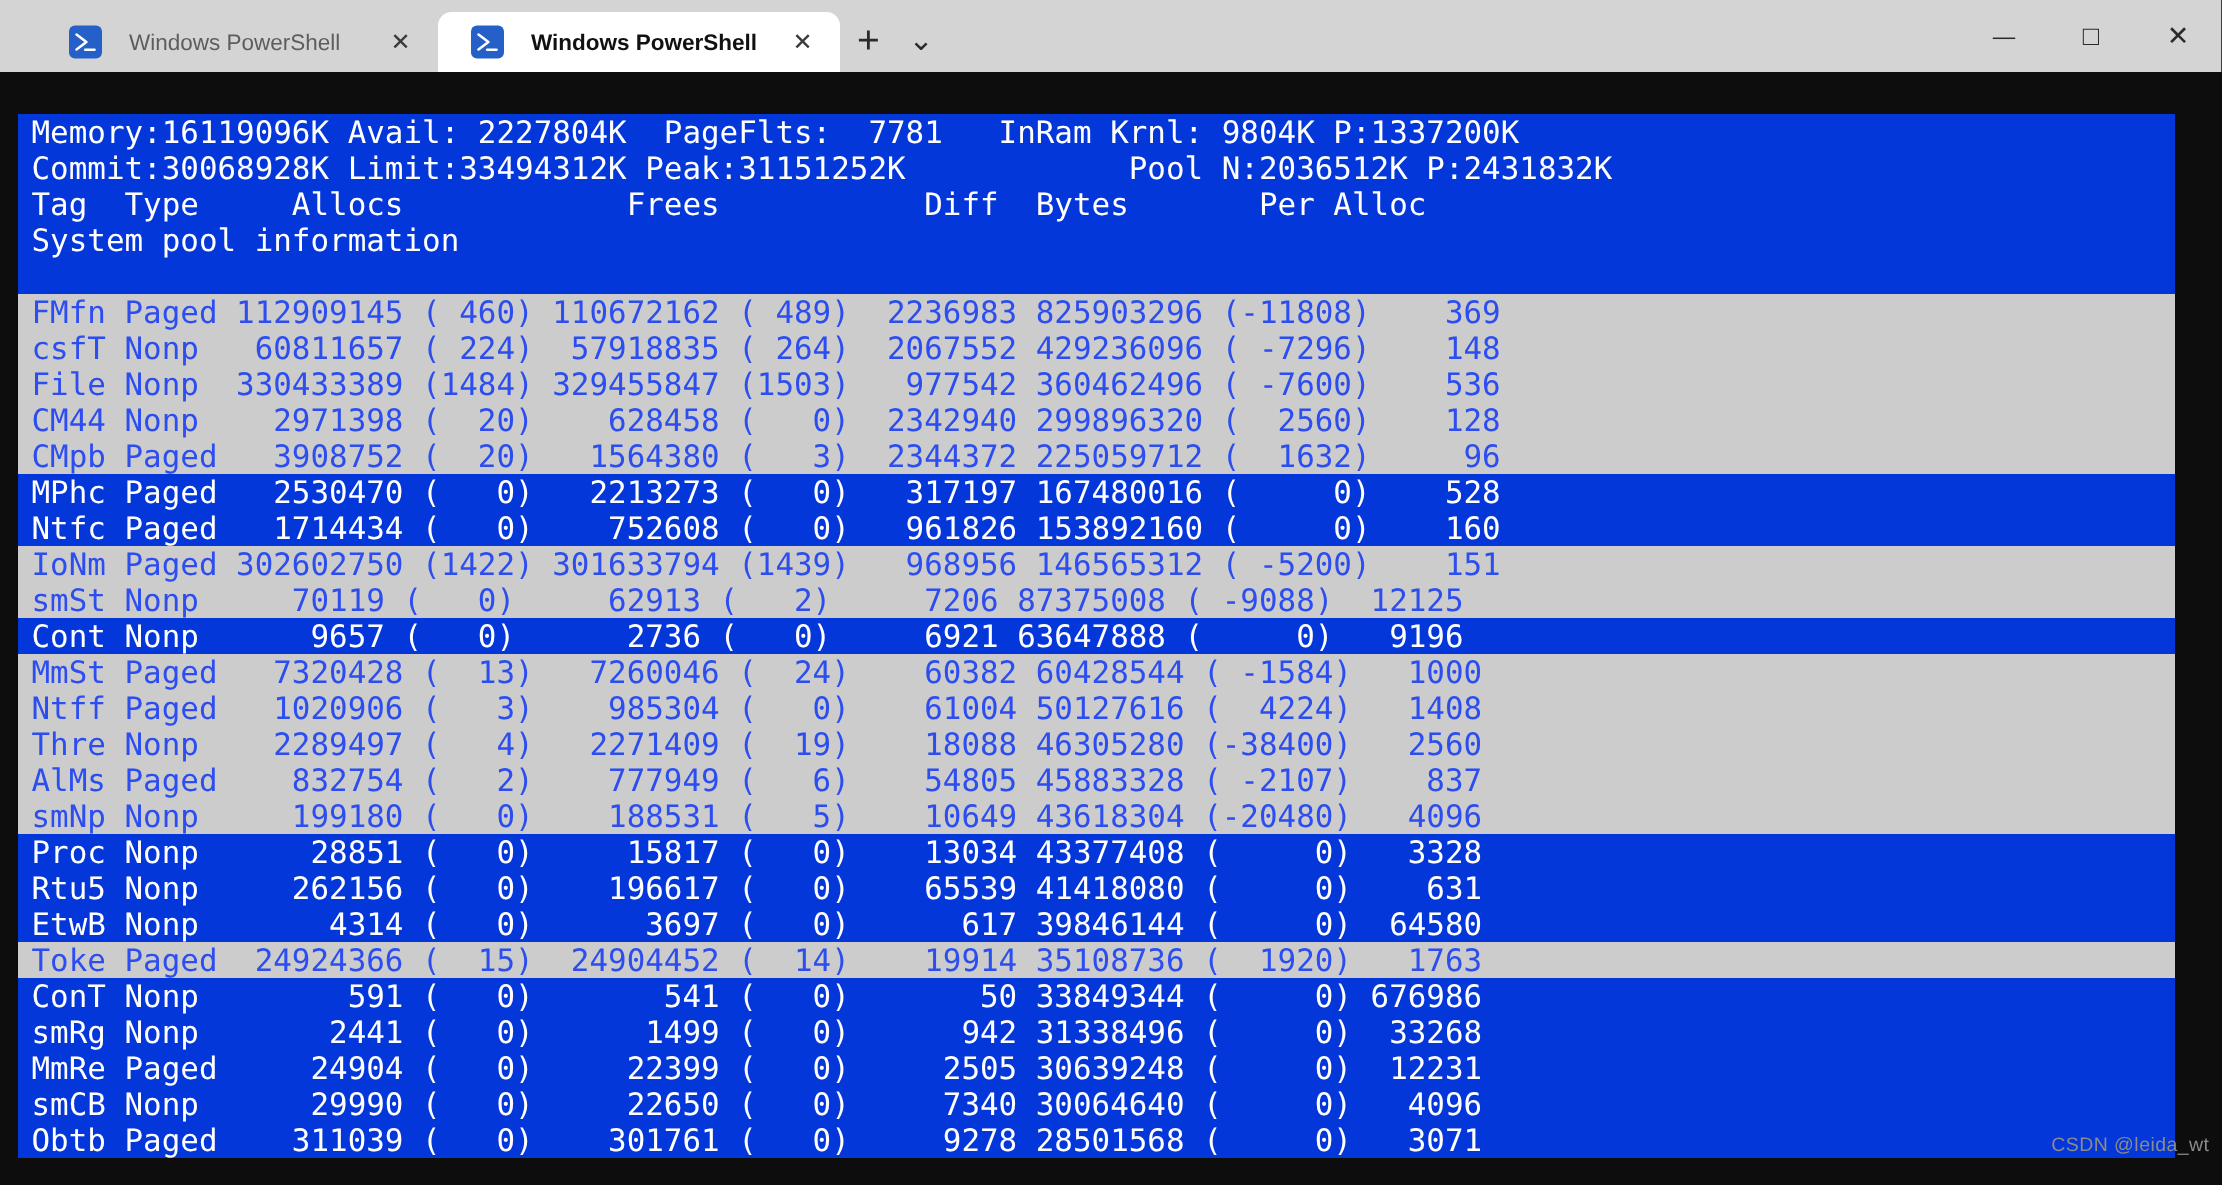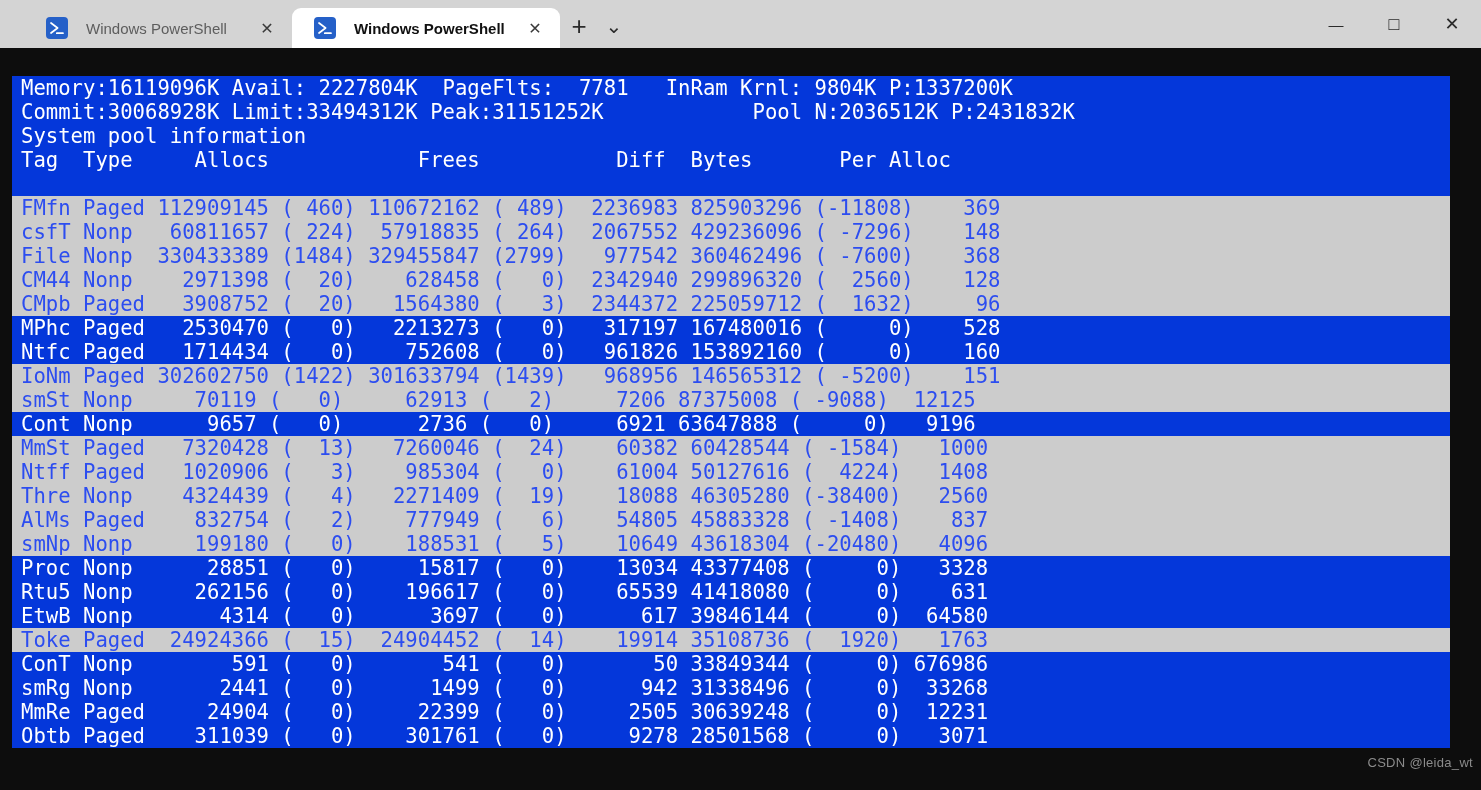--- a/index.html
+++ b/index.html
@@ -206,41 +206,42 @@
     <span class="wc" style="font-size:15px;">—</span>
     <span class="wc" style="font-size:18px;">□</span>
     <span class="wc" style="font-size:18px;">✕</span>
   </div>
 </div>
 
 <div class="terminal">
   <div class="term-inner" id="term-inner">
       <div class="line sel">Memory:16119096K Avail: 2227804K  PageFlts:  7781   InRam Krnl: 9804K P:1337200K</div>
       <div class="line sel">Commit:30068928K Limit:33494312K Peak:31151252K            Pool N:2036512K P:2431832K</div>
+      <div class="line sel">Tag  Type     Allocs            Frees           Diff  Bytes       Per Alloc</div>
       <div class="line sel">System pool information</div>
-      <div class="line sel">Tag  Type     Allocs            Frees           Diff  Bytes       Per Alloc</div>
       <div class="line sel spacer"> </div>
       <div class="line">FMfn Paged 112909145 ( 460) 110672162 ( 489)  2236983 825903296 (-11808)    369</div>
       <div class="line">csfT Nonp   60811657 ( 224)  57918835 ( 264)  2067552 429236096 ( -7296)    148</div>
-      <div class="line">File Nonp  330433389 (1484) 329455847 (2799)   977542 360462496 ( -7600)    368</div>
+      <div class="line">File Nonp  330433389 (1484) 329455847 (1503)   977542 360462496 ( -7600)    536</div>
       <div class="line">CM44 Nonp    2971398 (  20)    628458 (   0)  2342940 299896320 (  2560)    128</div>
       <div class="line">CMpb Paged   3908752 (  20)   1564380 (   3)  2344372 225059712 (  1632)     96</div>
       <div class="line sel">MPhc Paged   2530470 (   0)   2213273 (   0)   317197 167480016 (     0)    528</div>
       <div class="line sel">Ntfc Paged   1714434 (   0)    752608 (   0)   961826 153892160 (     0)    160</div>
       <div class="line">IoNm Paged 302602750 (1422) 301633794 (1439)   968956 146565312 ( -5200)    151</div>
       <div class="line">smSt Nonp     70119 (   0)     62913 (   2)     7206 87375008 ( -9088)  12125</div>
       <div class="line sel">Cont Nonp      9657 (   0)      2736 (   0)     6921 63647888 (     0)   9196</div>
       <div class="line">MmSt Paged   7320428 (  13)   7260046 (  24)    60382 60428544 ( -1584)   1000</div>
       <div class="line">Ntff Paged   1020906 (   3)    985304 (   0)    61004 50127616 (  4224)   1408</div>
-      <div class="line">Thre Nonp    4324439 (   4)   2271409 (  19)    18088 46305280 (-38400)   2560</div>
-      <div class="line">AlMs Paged    832754 (   2)    777949 (   6)    54805 45883328 ( -1408)    837</div>
+      <div class="line">Thre Nonp    2289497 (   4)   2271409 (  19)    18088 46305280 (-38400)   2560</div>
+      <div class="line">AlMs Paged    832754 (   2)    777949 (   6)    54805 45883328 ( -2107)    837</div>
       <div class="line">smNp Nonp     199180 (   0)    188531 (   5)    10649 43618304 (-20480)   4096</div>
       <div class="line sel">Proc Nonp      28851 (   0)     15817 (   0)    13034 43377408 (     0)   3328</div>
       <div class="line sel">Rtu5 Nonp     262156 (   0)    196617 (   0)    65539 41418080 (     0)    631</div>
       <div class="line sel">EtwB Nonp       4314 (   0)      3697 (   0)      617 39846144 (     0)  64580</div>
       <div class="line">Toke Paged  24924366 (  15)  24904452 (  14)    19914 35108736 (  1920)   1763</div>
       <div class="line sel">ConT Nonp        591 (   0)       541 (   0)       50 33849344 (     0) 676986</div>
       <div class="line sel">smRg Nonp       2441 (   0)      1499 (   0)      942 31338496 (     0)  33268</div>
       <div class="line sel">MmRe Paged     24904 (   0)     22399 (   0)     2505 30639248 (     0)  12231</div>
+      <div class="line sel">smCB Nonp      29990 (   0)     22650 (   0)     7340 30064640 (     0)   4096</div>
       <div class="line sel">Obtb Paged    311039 (   0)    301761 (   0)     9278 28501568 (     0)   3071</div>
     </div>
   <div class="watermark">CSDN @leida_wt</div>
 </div>
 
 </body></html>

